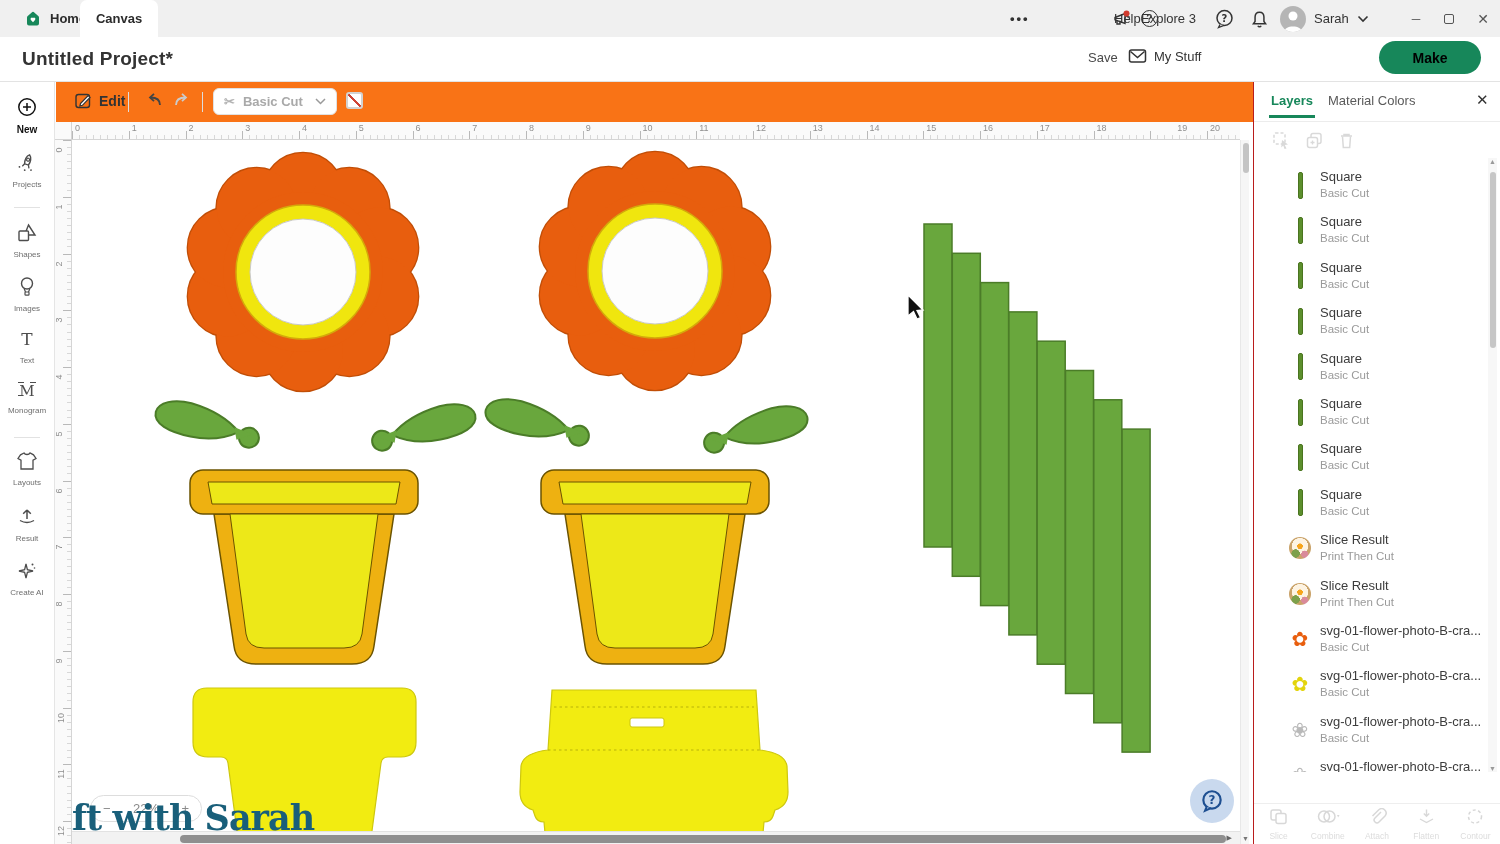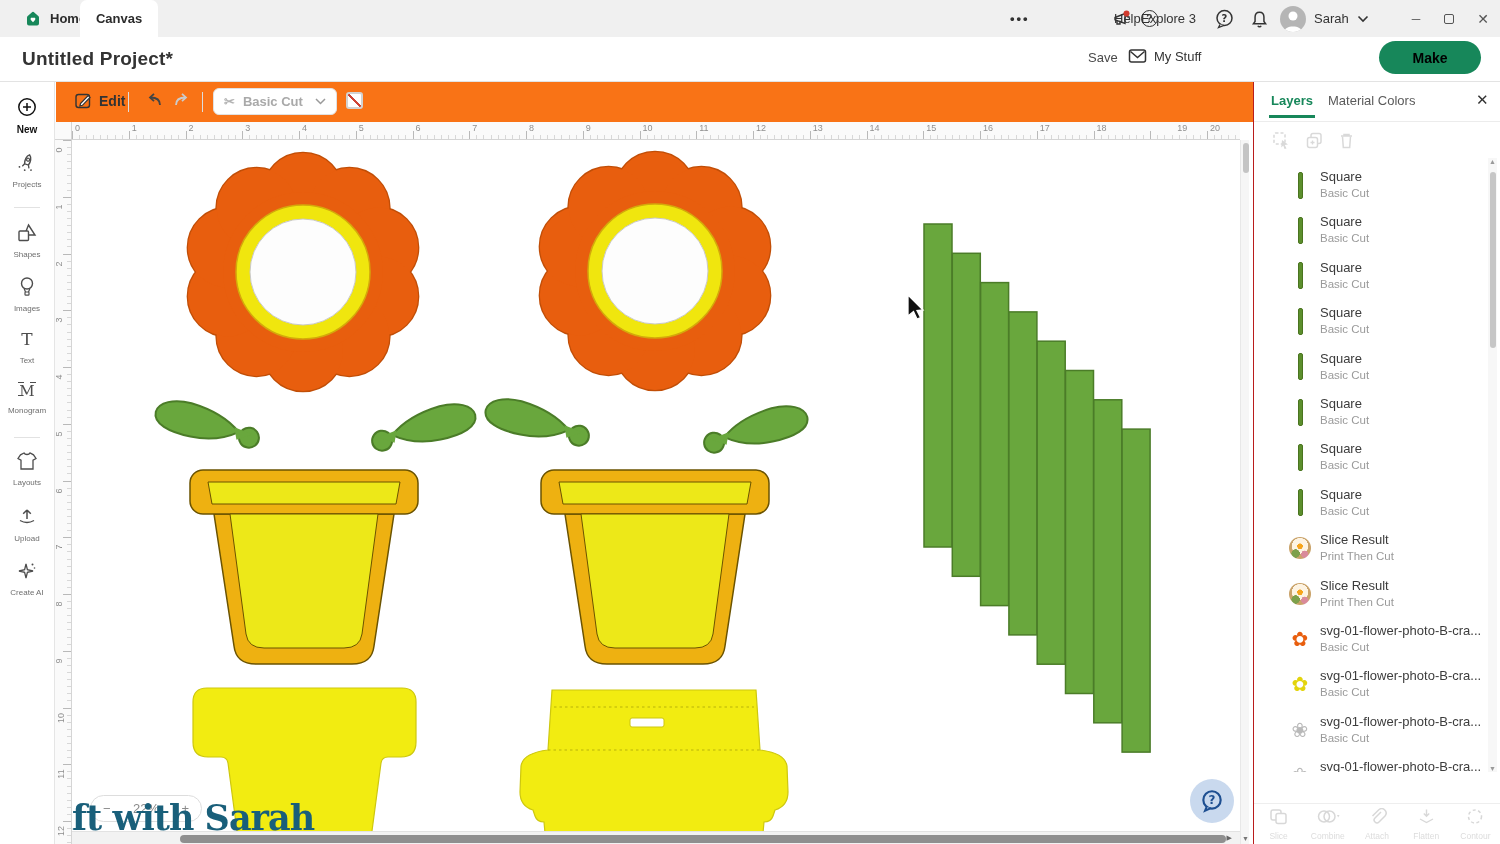--- a/index.html
+++ b/index.html
@@ -242,21 +242,21 @@
     <div class="side-item" style="top: 296px;"><span><svg width="24" height="22" viewBox="0 0 24 22">
           <path d="M3,4.5 L9,4.5 M15,4.5 L21,4.5 M3,17.5 L8,17.5" stroke="#4d4d4d" stroke-width="1.2"></path>
           <text x="12" y="17.5" font-size="15" fill="#4d4d4d" text-anchor="middle" font-family="DejaVu Serif, serif">M</text>
         </svg></span><div class="side-label">Monogram</div></div>
     <div class="side-item" style="top: 368px;"><span><svg width="24" height="22" viewBox="0 0 24 22">
           <path d="M9,3 L5.5,4.8 L3,8.5 L6,10.2 L6,19 L18,19 L18,10.2 L21,8.5 L18.5,4.8 L15,3 C14,5 10,5 9,3 Z" fill="none" stroke="#4d4d4d" stroke-width="1.3"></path>
         </svg></span><div class="side-label">Layouts</div></div>
     <div class="side-item" style="top: 424px;"><span><svg width="22" height="22" viewBox="0 0 22 22">
           <path d="M11,13 L11,4 M11,4 L7.2,7.8 M11,4 L14.8,7.8" fill="none" stroke="#4d4d4d" stroke-width="1.5"></path>
           <path d="M4,14.5 Q11,18.5 18,14.5" fill="none" stroke="#4d4d4d" stroke-width="1.3"></path>
-        </svg></span><div class="side-label">Upload</div></div>
+        </svg></span><div class="side-label">Result</div></div>
     <div class="side-item" style="top: 478px;"><span><svg width="22" height="22" viewBox="0 0 22 22">
           <path d="M10,4 L11.4,9.6 L17,11 L11.4,12.4 L10,18 L8.6,12.4 L3,11 L8.6,9.6 Z" fill="none" stroke="#4d4d4d" stroke-width="1.3"></path>
           <circle cx="16.5" cy="4.5" r="1" fill="#4d4d4d"></circle>
           <circle cx="18.5" cy="8" r="0.8" fill="#4d4d4d"></circle>
         </svg></span><div class="side-label">Create AI</div></div>
     <div class="side-div" style="top: 125px;"></div>
     <div class="side-div" style="top: 355px;"></div>
   </div>
 
 <div id="edit-toolbar">

